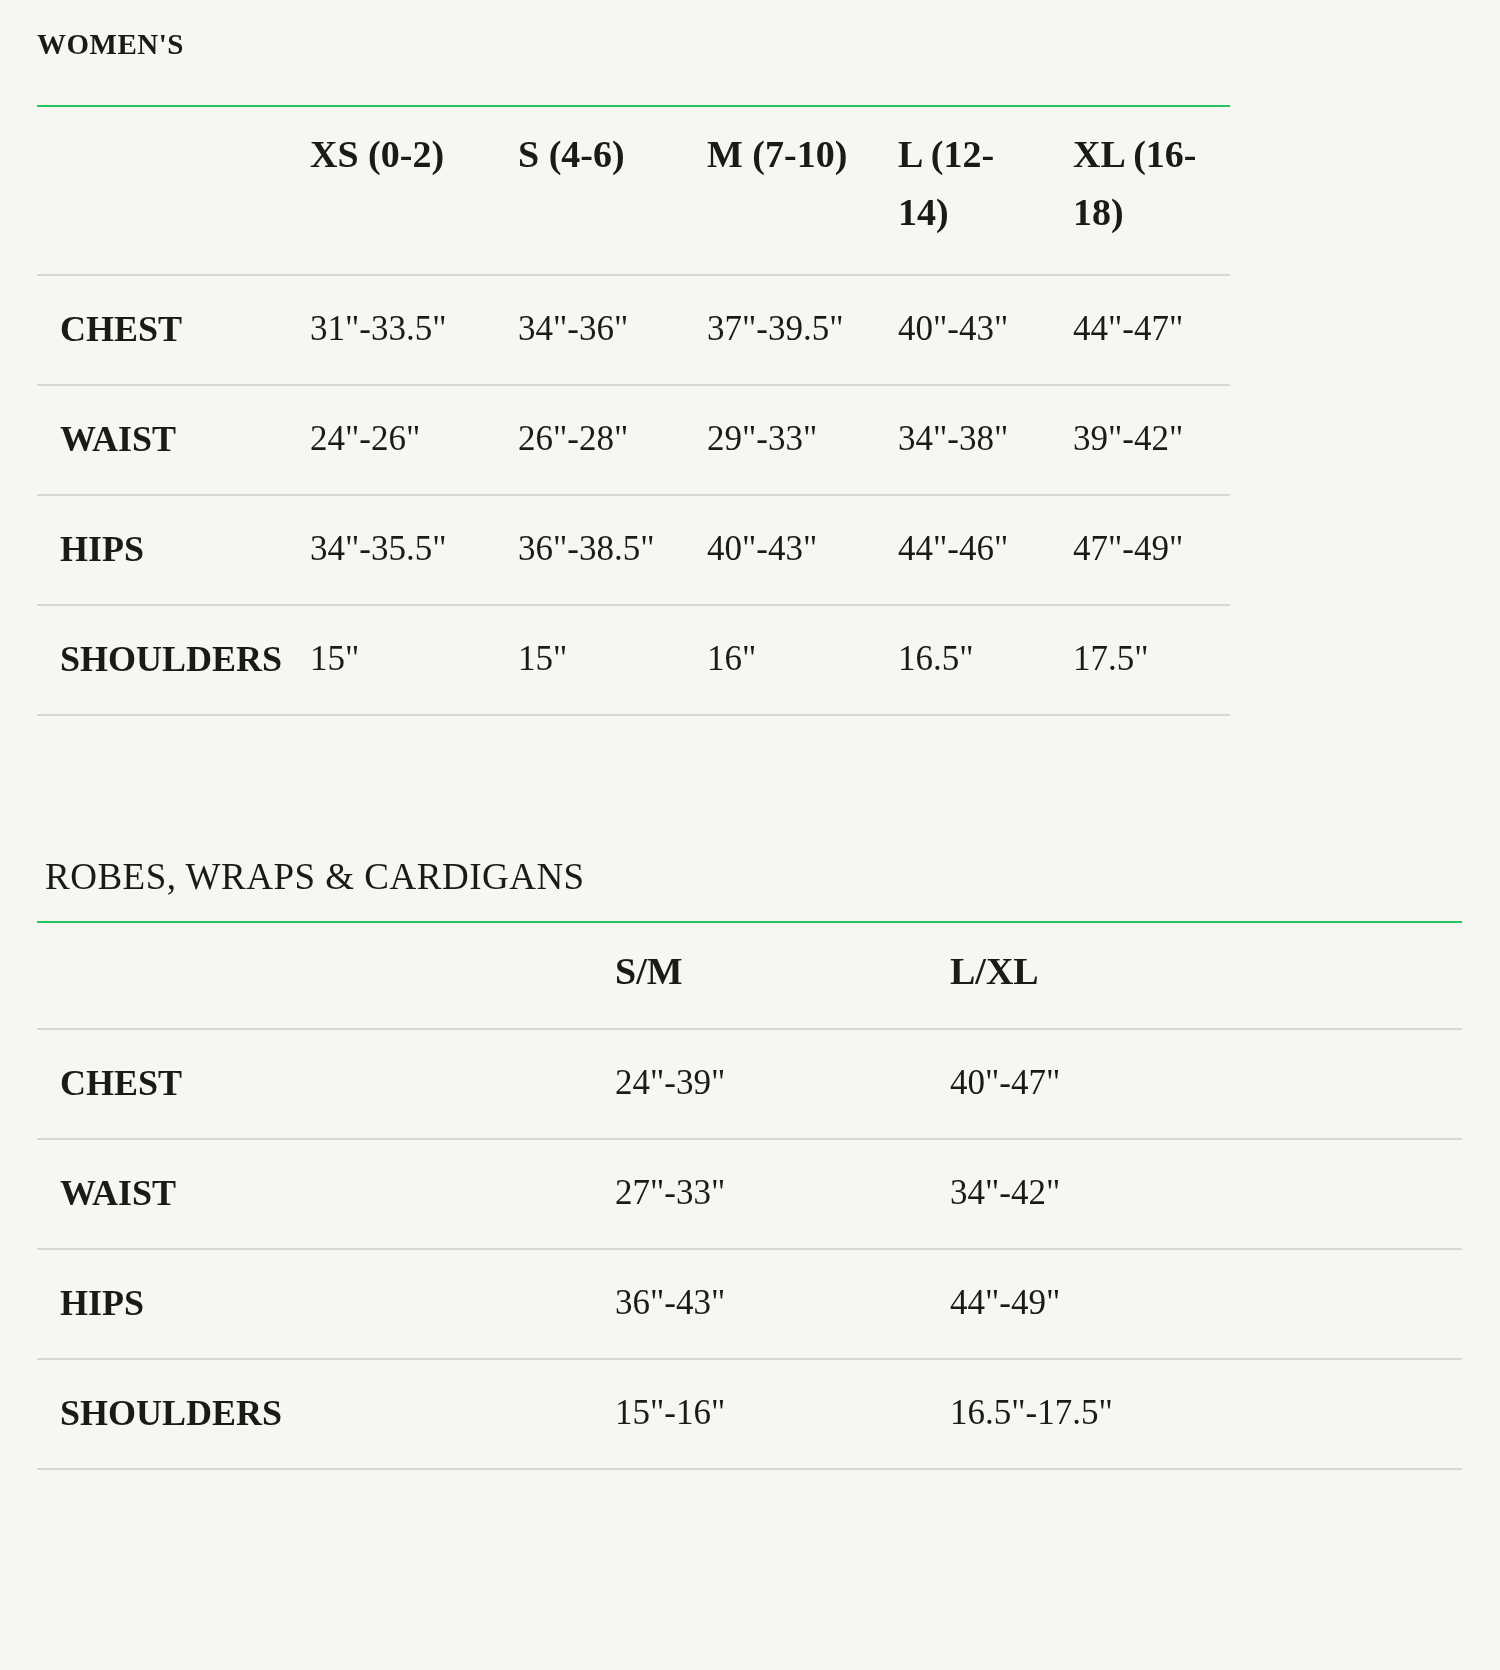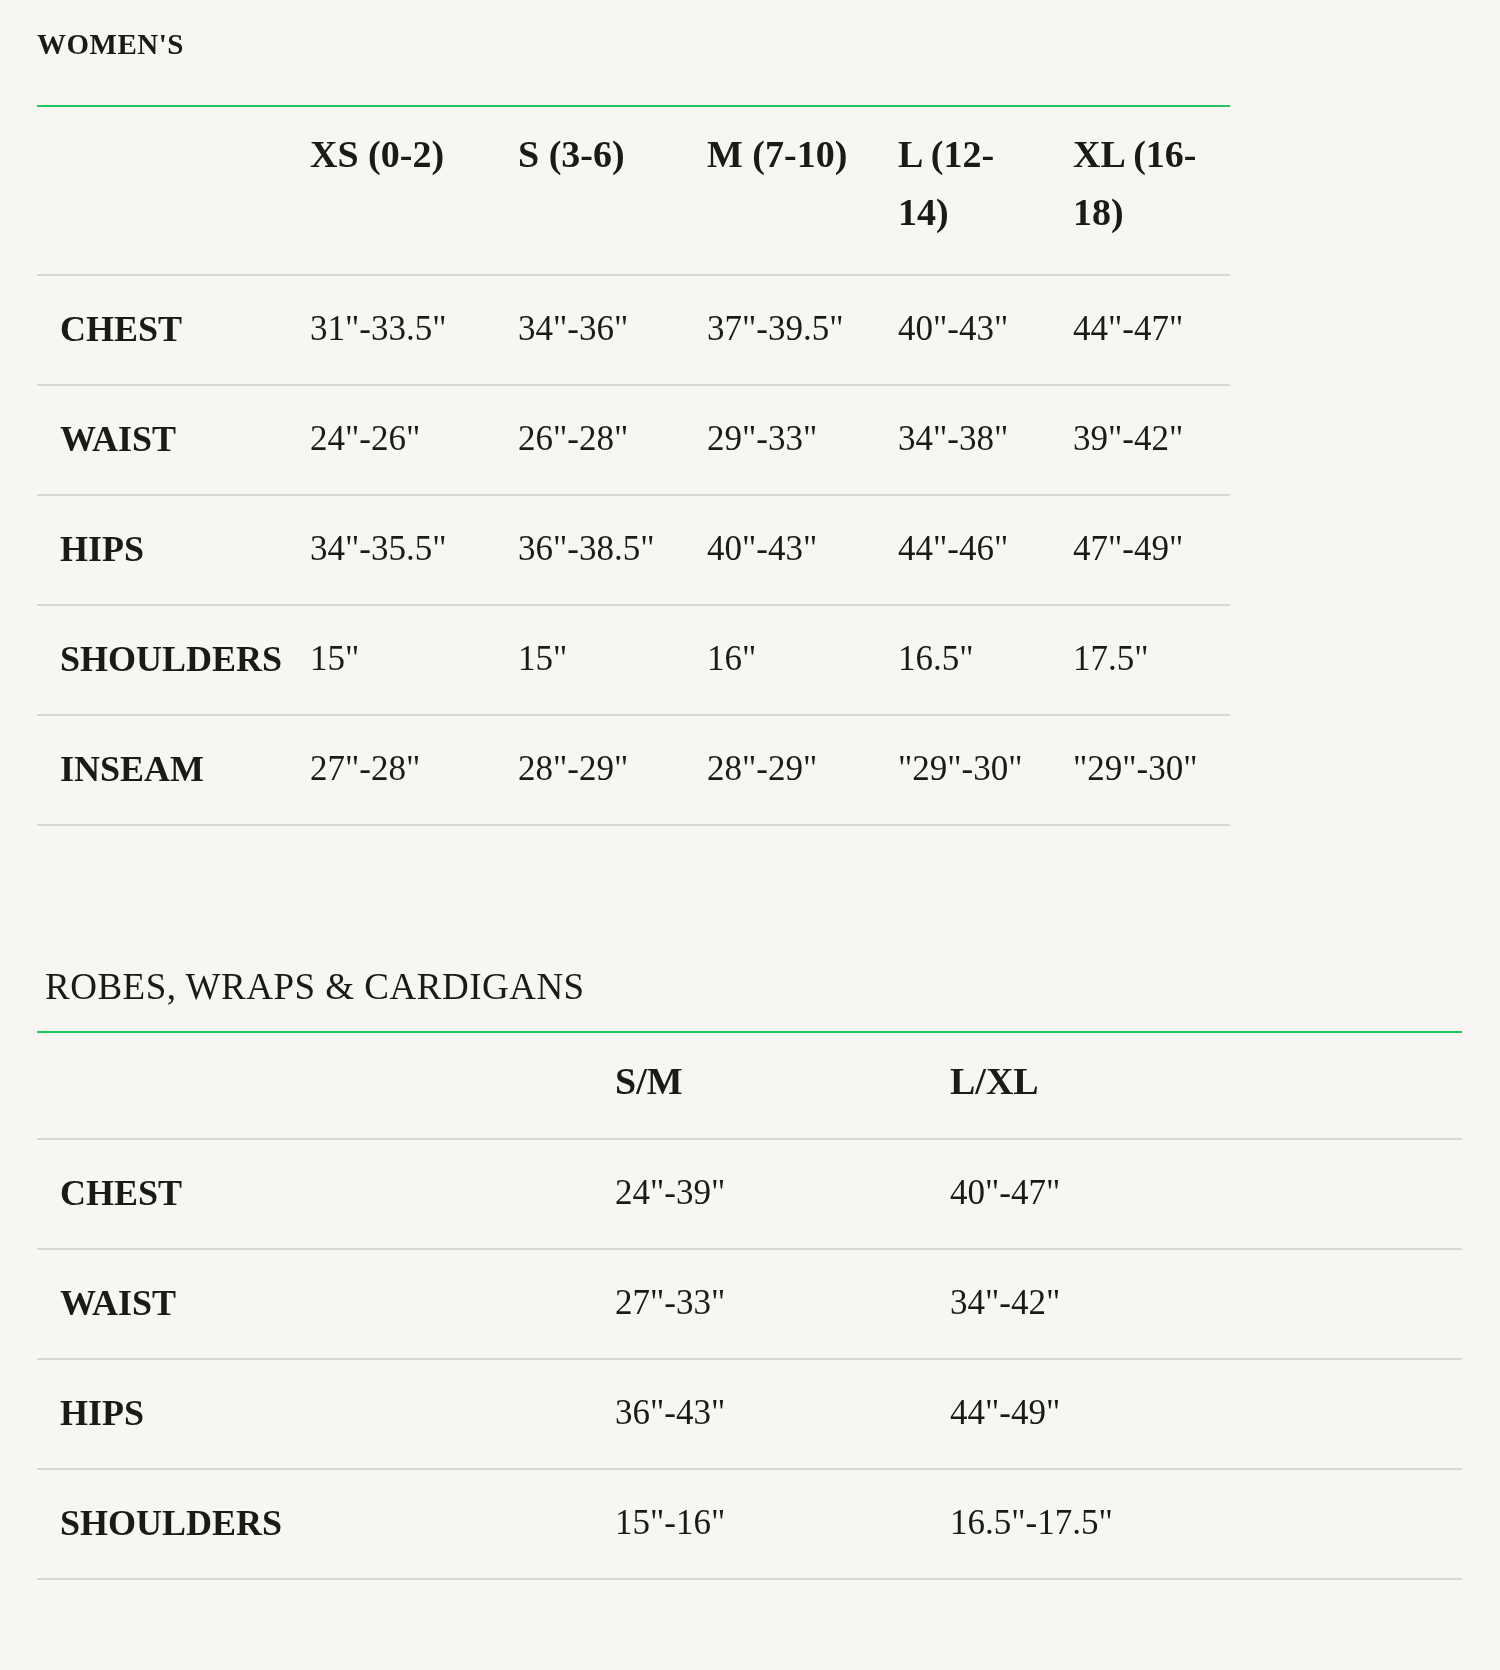--- a/index.html
+++ b/index.html
@@ -111,21 +111,21 @@
         <col class="c1">
         <col class="c2">
         <col class="c3">
         <col class="c4">
         <col class="c5">
     </colgroup>
   <thead>
         <tr>
           <th></th>
           <th><span>XS (0-2)</span></th>
-          <th><span>S (3-6)</span></th>
+          <th><span>S (4-6)</span></th>
           <th><span>M (7-10)</span></th>
           <th><span>L (12-14)</span></th>
           <th><span>XL (16-18)</span></th>
         </tr>
       </thead>
       <tbody>
         <tr>
           <th>CHEST</th>
           <td>31"-33.5"</td>
           <td>34"-36"</td>
@@ -149,28 +149,20 @@
           <td>44"-46"</td>
           <td>47"-49"</td>
         </tr>
         <tr>
           <th>SHOULDERS</th>
           <td>15"</td>
           <td>15"</td>
           <td>16"</td>
           <td>16.5"</td>
           <td>17.5"</td>
-        </tr>
-        <tr>
-          <th>INSEAM</th>
-          <td>27"-28"</td>
-          <td>28"-29"</td>
-          <td>28"-29"</td>
-          <td>"29"-30"</td>
-          <td>"29"-30"</td>
         </tr>
       </tbody>
     </table>
 
   <h2 class="robes-title">ROBES, WRAPS &amp; CARDIGANS</h2>
 
   <table id="robes-table">
     <colgroup>
       <col class="c0">
         <col class="c1">

